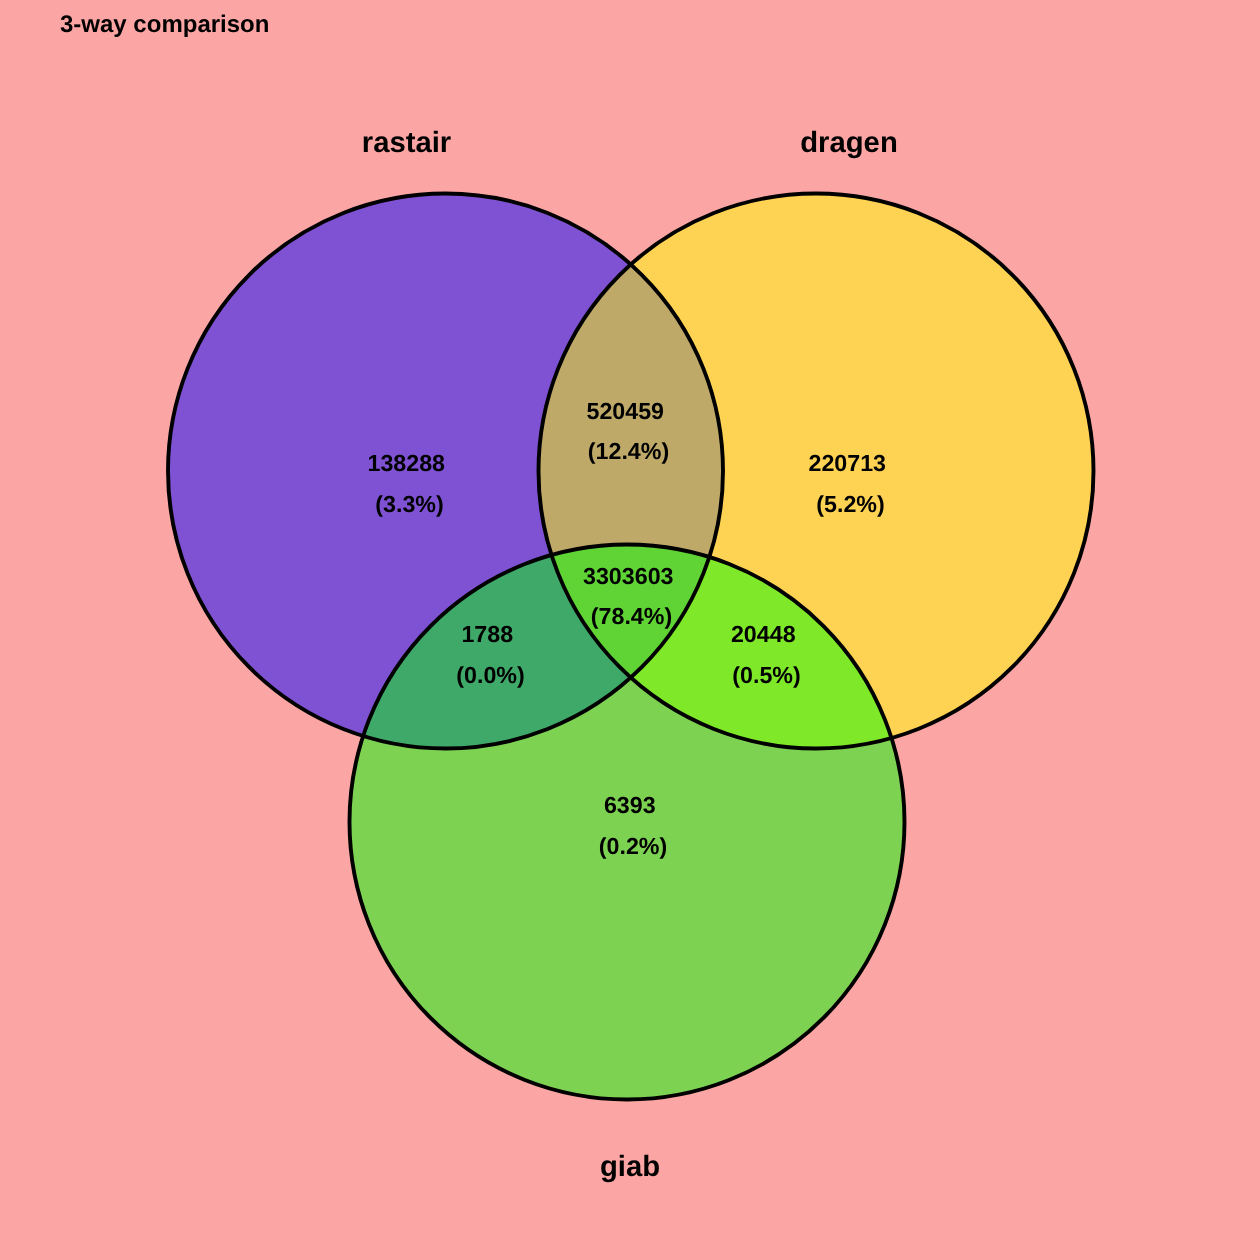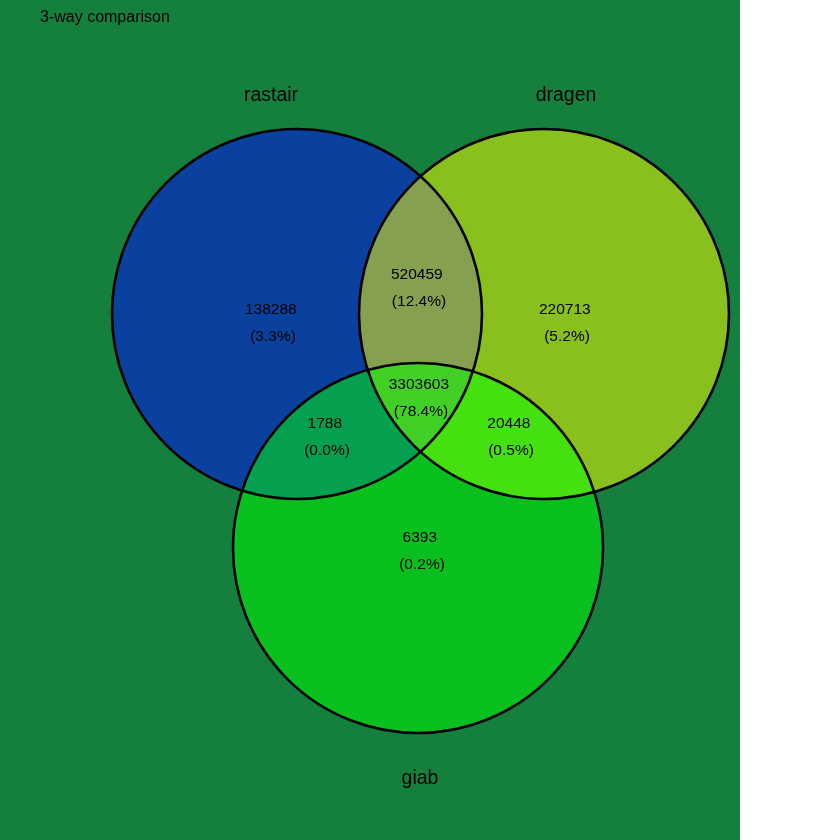--- a/index.html
+++ b/index.html
@@ -6,23 +6,24 @@
     margin: 0;
     padding: 0;
     width: 840px;
     height: 840px;
     background: #ffffff;
     font-family: "Liberation Sans", sans-serif;
     overflow: hidden;
   }
   .page {
     position: relative;
-    width: 740px;
+    width: 840px;
     height: 840px;
-    background: #15803d;
+    background: #fca5a5;
+    font-weight: bold;
   }
   .chart-title {
     position: absolute;
     left: 40px;
     top: 8px;
     font-size: 16px;
     color: #000000;
     white-space: nowrap;
   }
   svg.venn {

